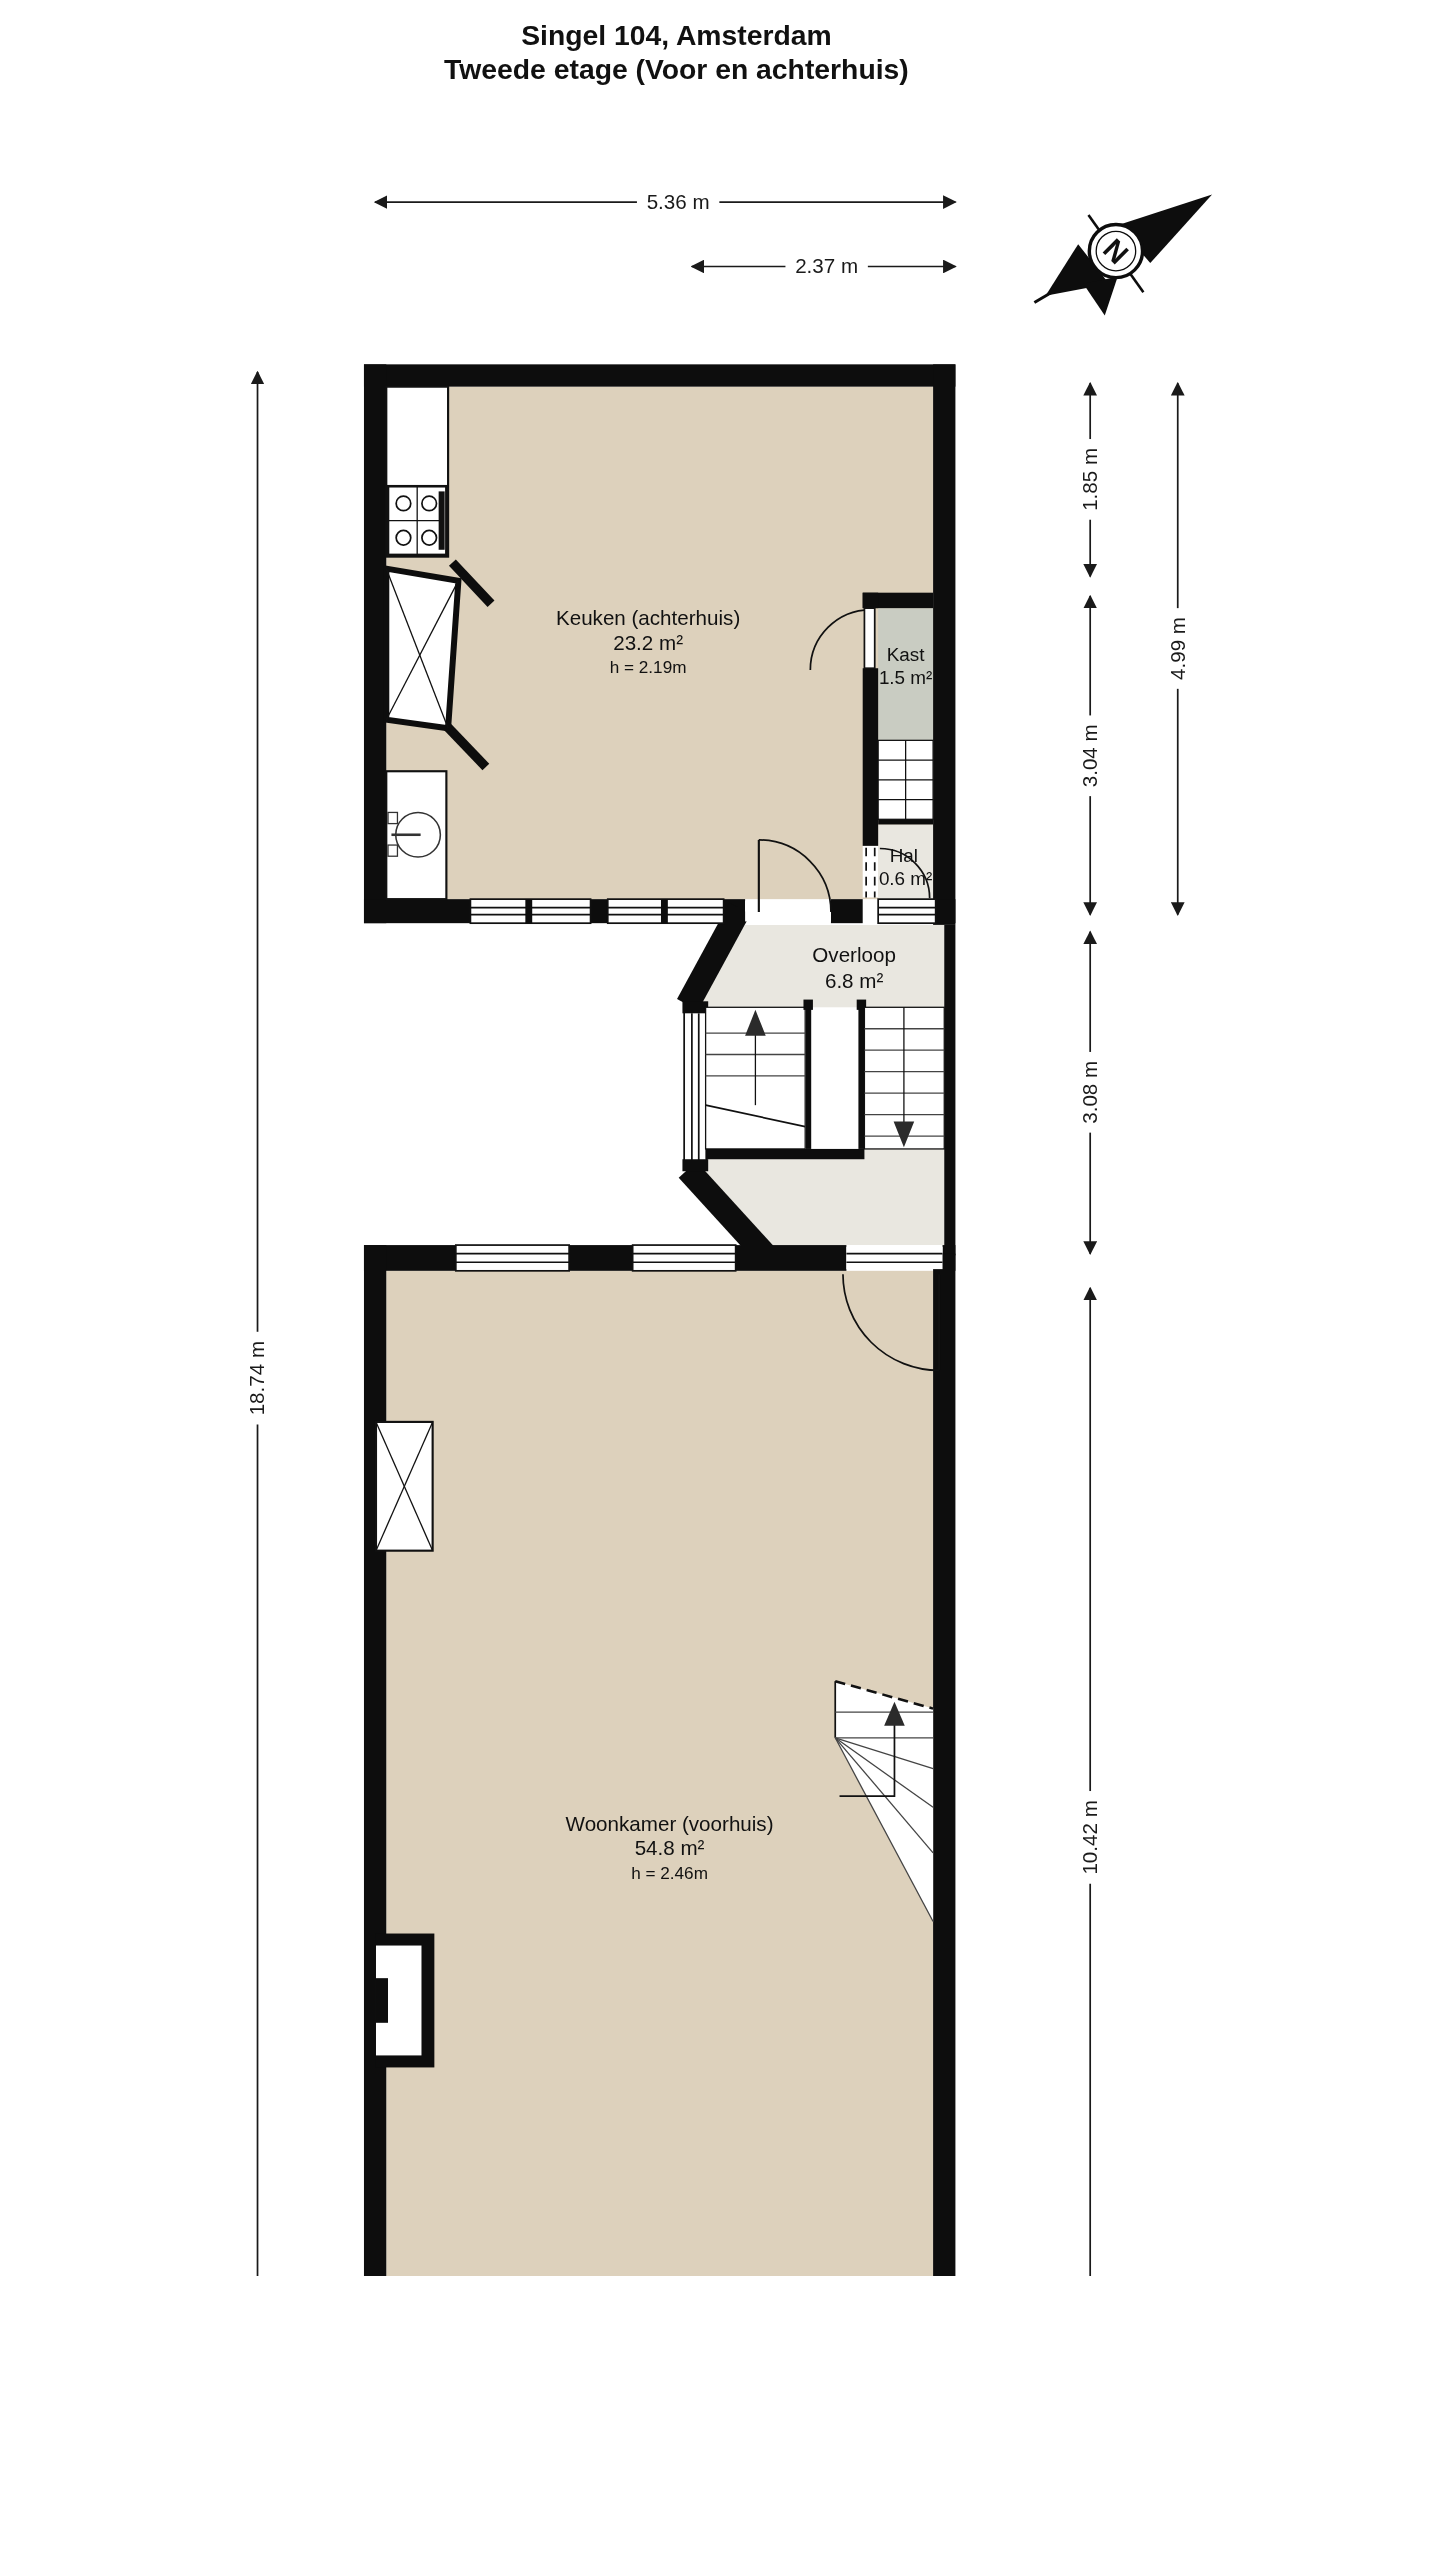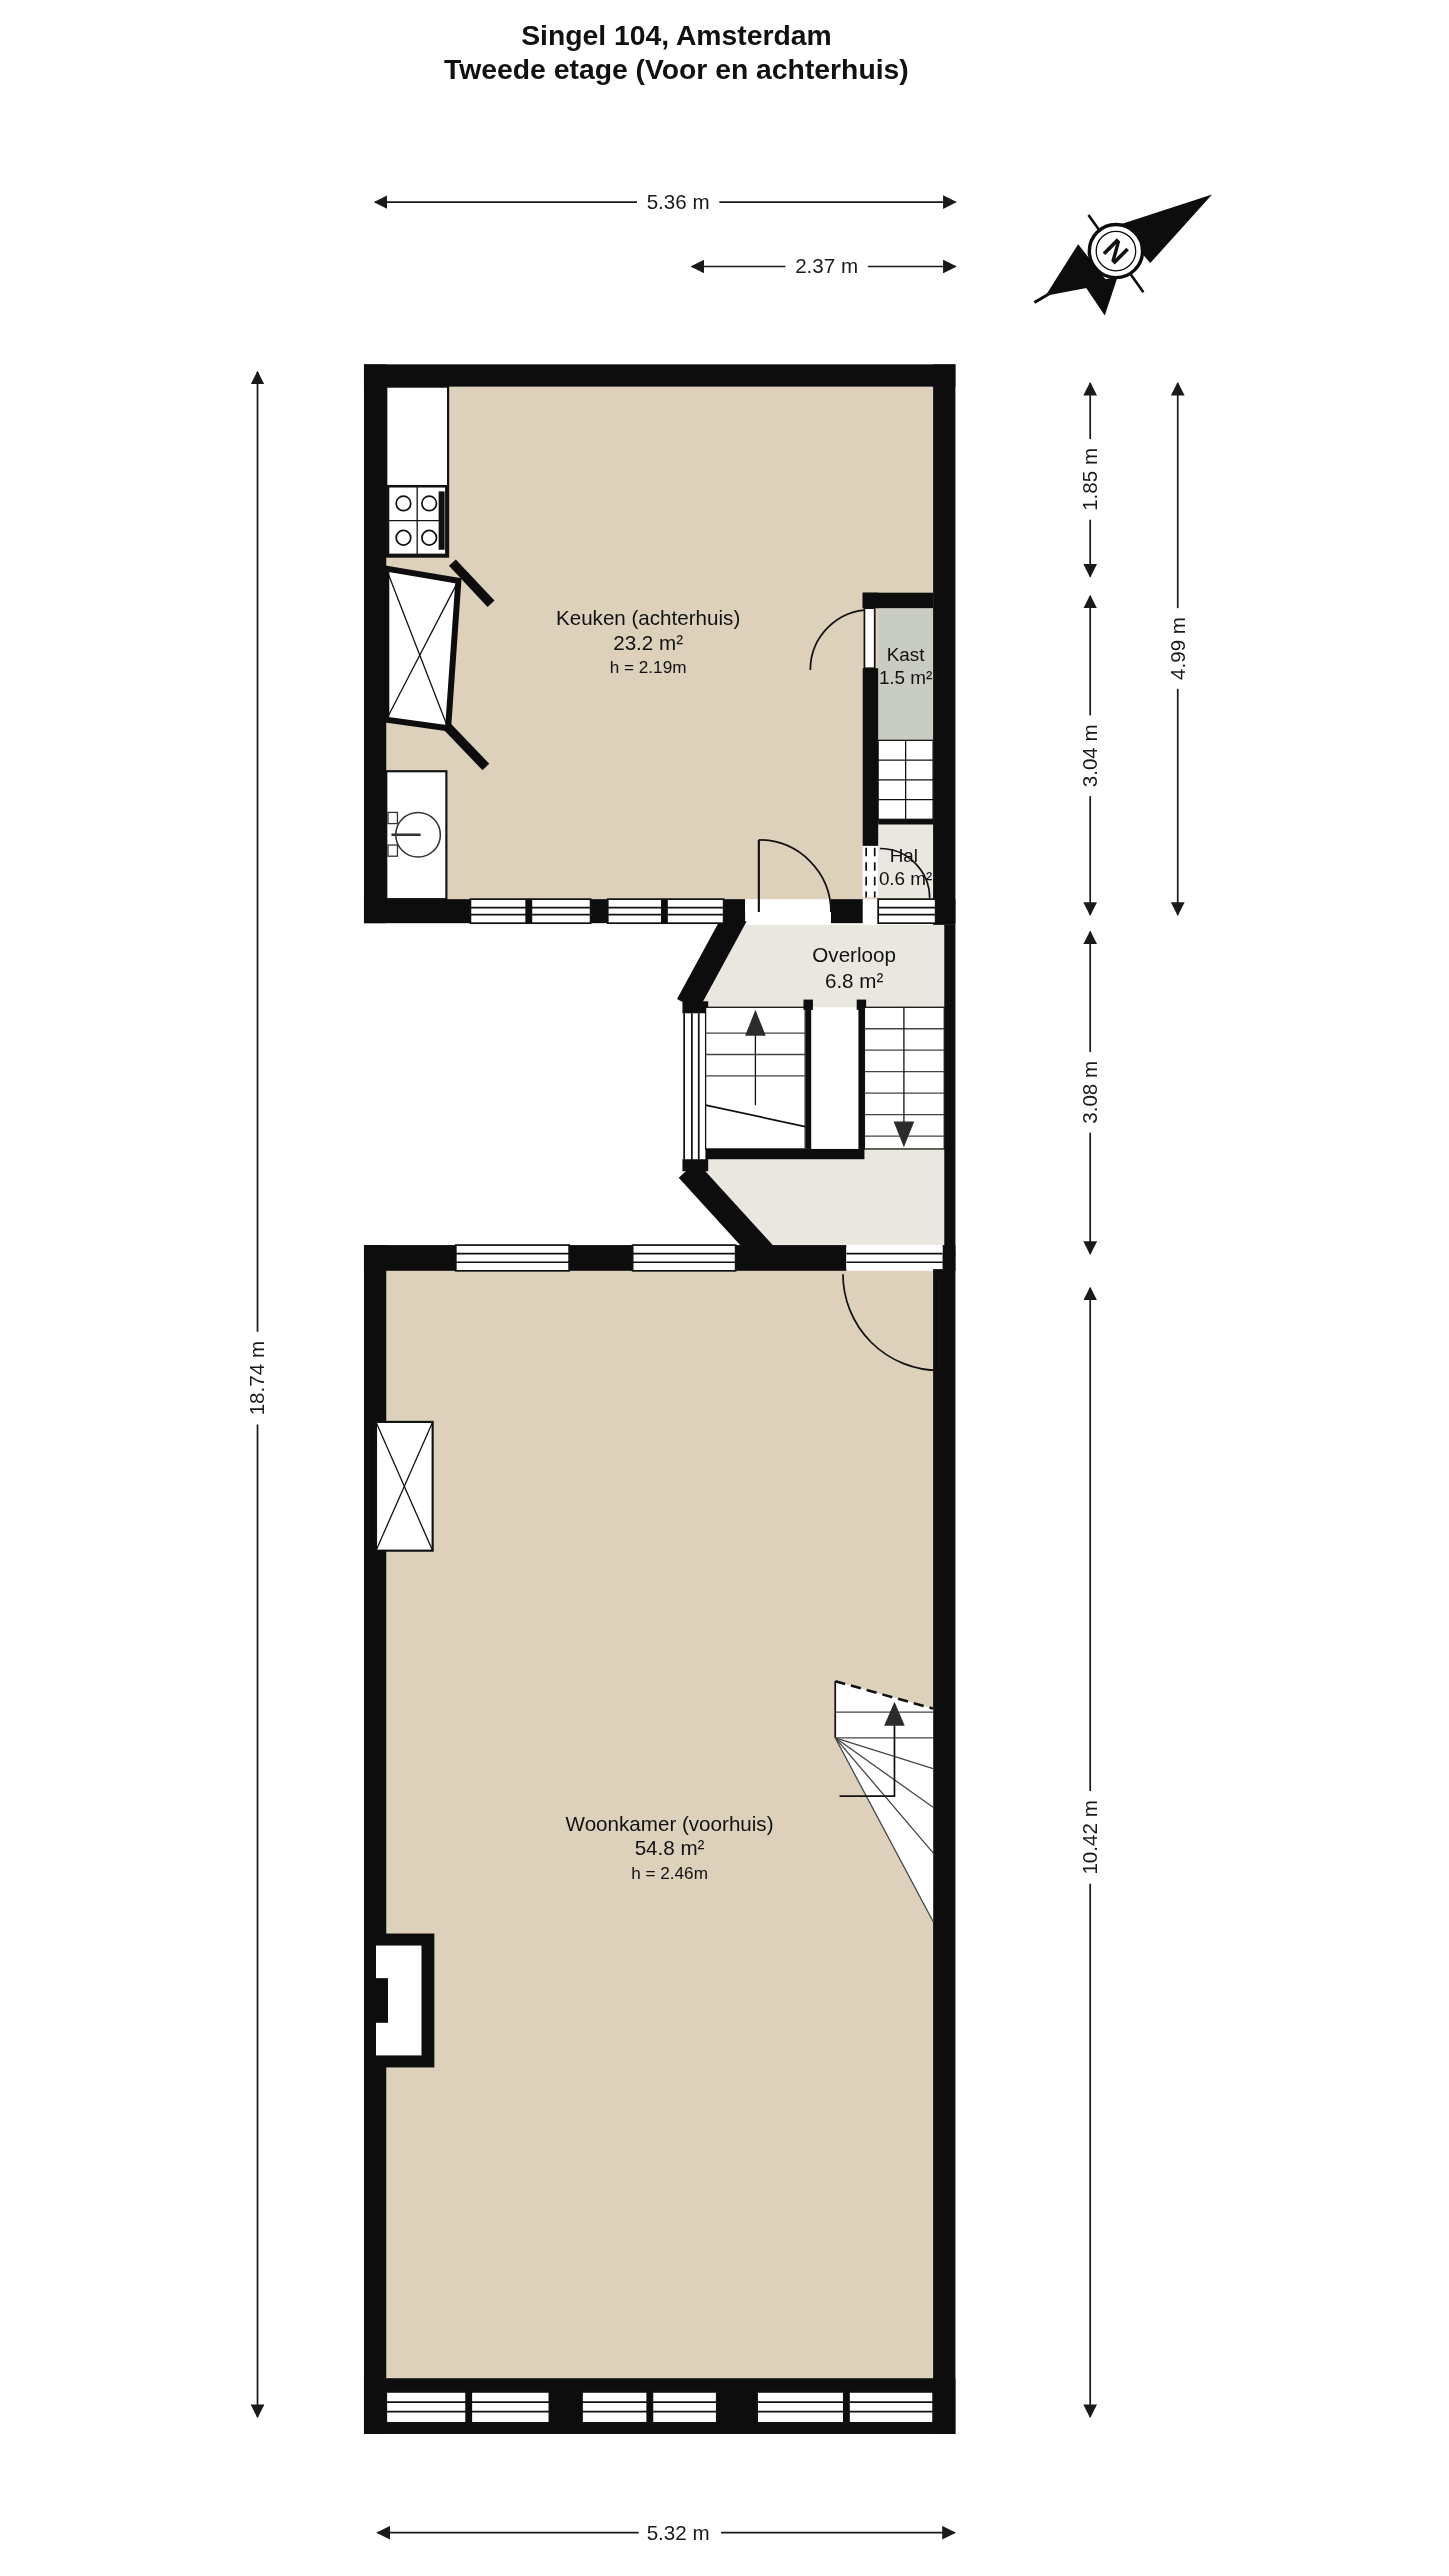--- a/index.html
+++ b/index.html
@@ -1,16 +1,16 @@
 <!DOCTYPE html>
 <html style="font-size:13.7px"><head>
 <meta charset="utf-8">
 <style>
   html,body{margin:0;padding:0;background:#ffffff;}
-  .page{position:relative;width:1449px;height:2576px;background:#ffffff;overflow:hidden;
+  .page{position:relative;width:1449px;height:2276px;background:#ffffff;overflow:hidden;
         font-family:"Liberation Sans", sans-serif;}
   svg{position:absolute;left:0;top:0;}
   text{font-family:"Liberation Sans", sans-serif;fill:#111;}
   .title{font-weight:bold;font-size:33px;}
   .room-name{font-size:24px;}
   .room-area{font-size:24px;}
   .room-h{font-size:20px;}
   .room-small{font-size:22px;}
   .dim{font-size:24px;fill:#1a1a1a;}
   .north{font-weight:bold;font-size:34px;}

